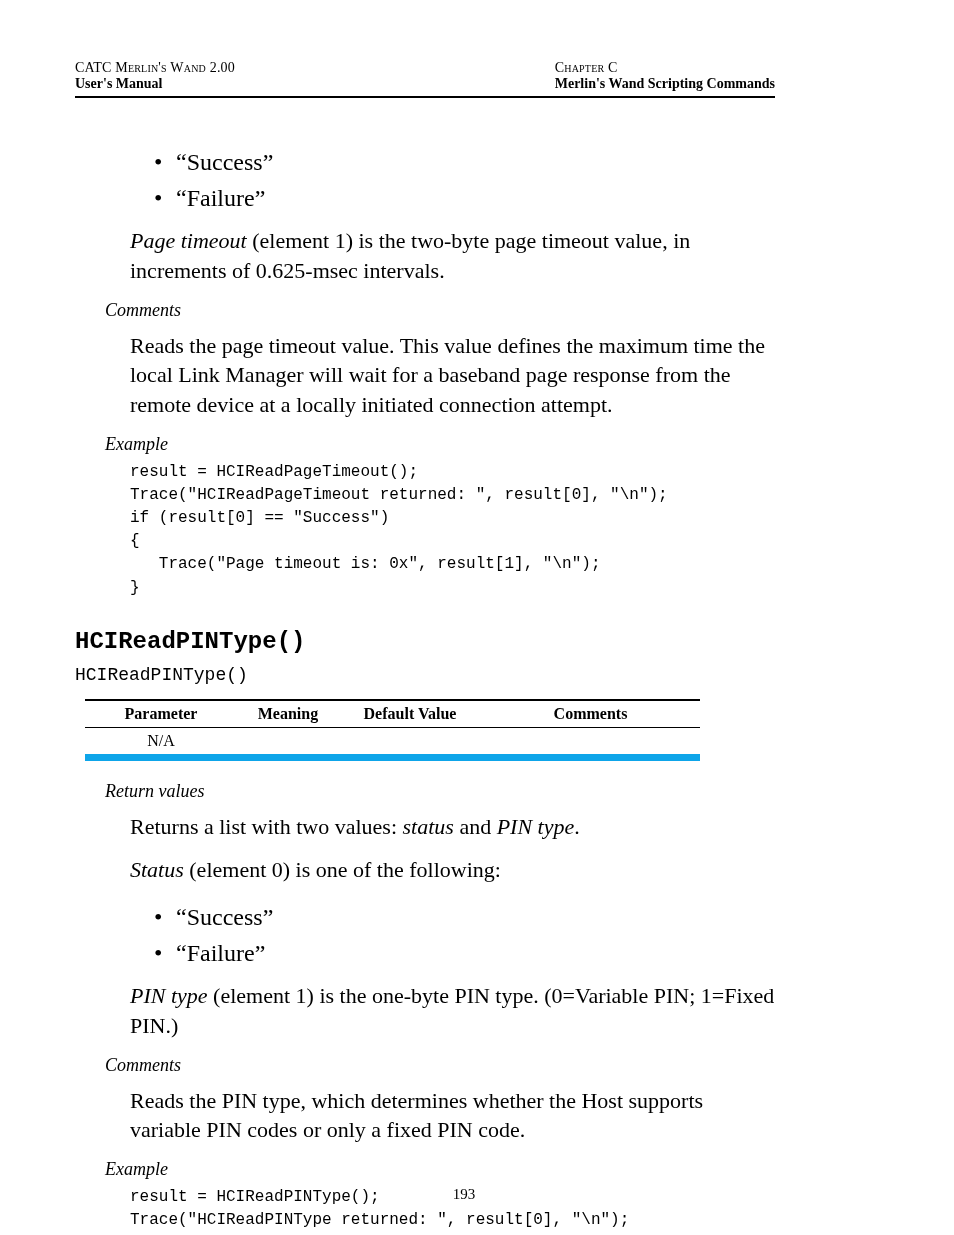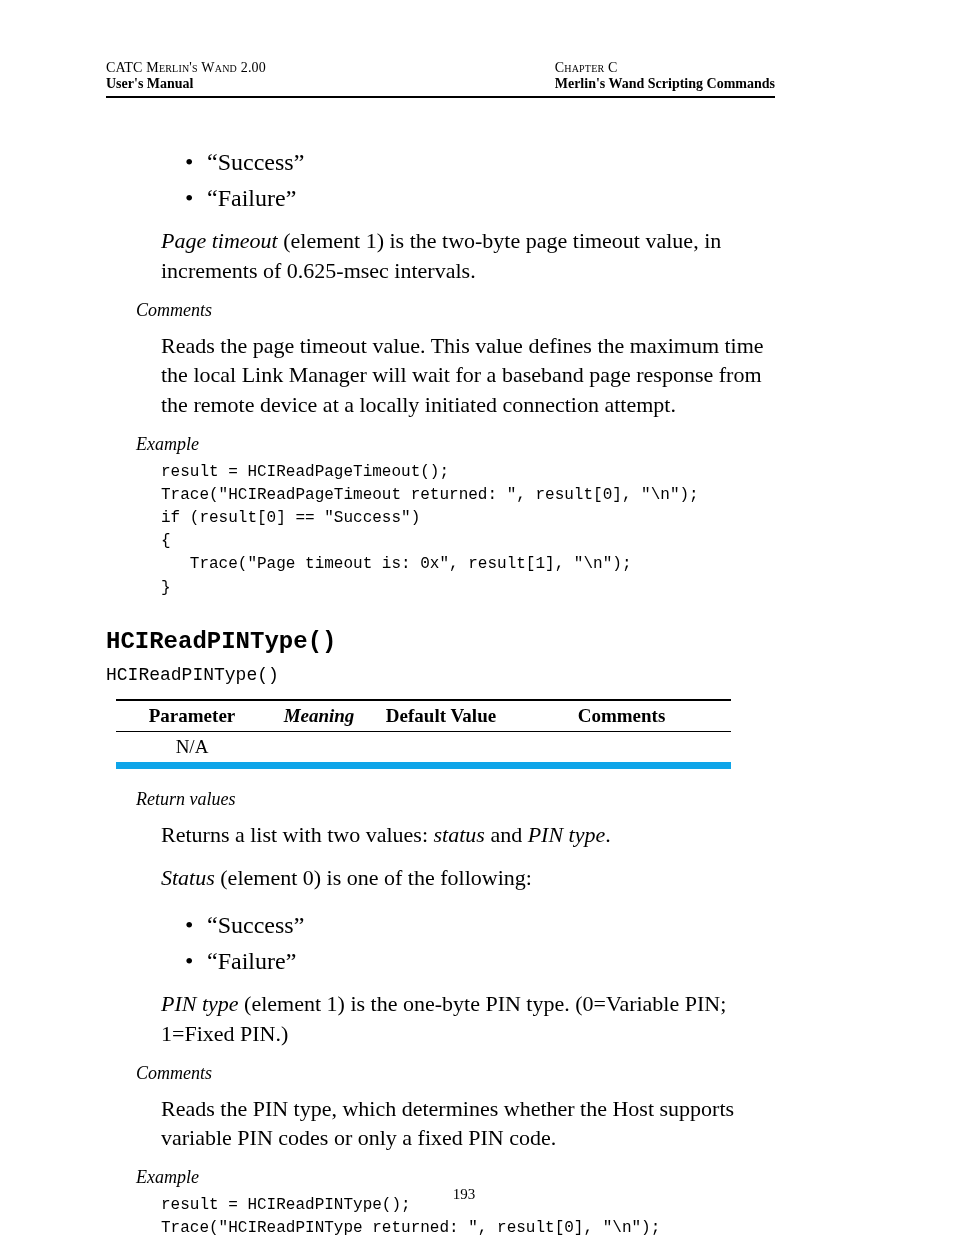--- a/index.html
+++ b/index.html
@@ -7,21 +7,21 @@
     padding: 0;
     background: #fff;
     font-family: "Times New Roman", Times, serif;
     color: #000;
   }
   .page {
     width: 940px;
     height: 1235px;
     position: relative;
     box-sizing: border-box;
-    padding: 60px 165px 0 106px;
+    padding: 60px 165px 0 75px;
   }
   .running-head {
     display: flex;
     justify-content: space-between;
     font-size: 14px;
     line-height: 1.15;
   }
   .running-head .rh-left { text-align: left; }
   .running-head .rh-right { text-align: left; }
   .smallcaps { font-variant: small-caps; letter-spacing: 0.2px; }
@@ -59,37 +59,37 @@
   .func-sig {
     font-family: "Courier New", Courier, monospace;
     font-size: 18px;
     margin: 0 0 14px 0;
   }
 
   table.param {
     width: 615px;
     border-collapse: collapse;
     margin: 0 0 20px 10px;
-    font-size: 19px;
+    font-size: 16px;
   }
   table.param th {
     font-weight: bold;
     font-family: "Times New Roman", Times, serif;
     border-top: 2px solid #000;
     border-bottom: 1px solid #000;
     padding: 4px 6px;
     text-align: center;
   }
   table.param td {
     border-bottom: 7px solid #0ea5e9;
     padding: 4px 6px;
     text-align: center;
   }
   table.param th:nth-child(1){ width: 140px; }
-  table.param th:nth-child(2){ width: 90px; font-style: italic; }
+  table.param th:nth-child(2){ width: 90px; }
   table.param th:nth-child(3){ width: 130px; }
 
   .pagenum {
     position: absolute;
     bottom: 32px;
     left: 0; right: 12px;
     text-align: center;
     font-size: 15px;
   }
 </style>

